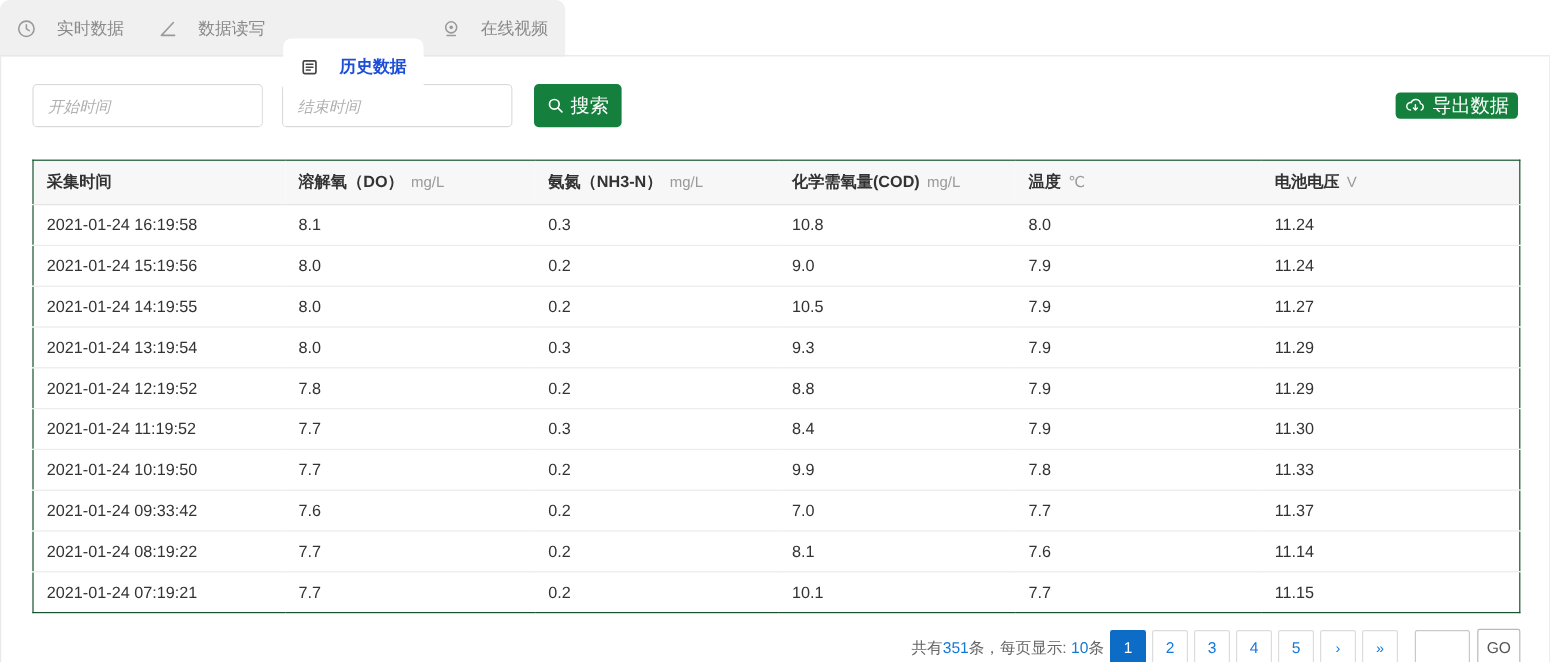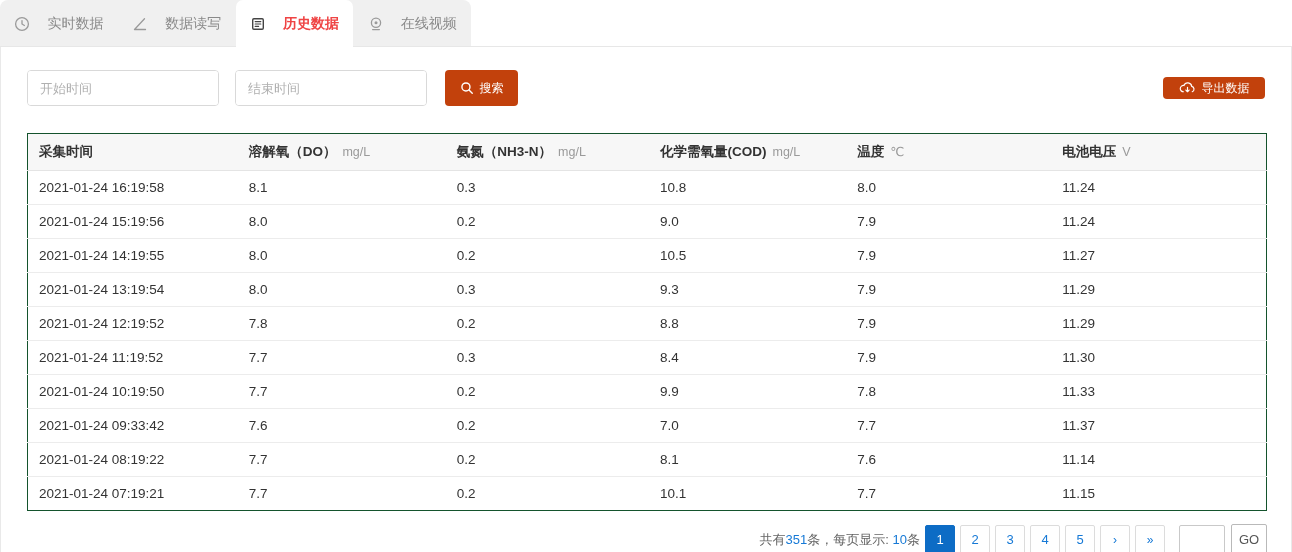--- a/index.html
+++ b/index.html
@@ -8,38 +8,38 @@
 
   
   .tabbar-wrap { position:relative; height:47px; width:1292px; }
   .tabbar-wrap::after { content:""; position:absolute; left:0; right:0; bottom:0;
     height:1px; background:#e7e7e7; }
   .tabbar { position:absolute; left:0; top:0; height:47px; width:471px;
     background:#f0f0f0; border-radius:8px 8px 0 0; display:flex; }
   .tab { width:118px; height:47px; display:flex; align-items:center; justify-content:center;
     gap:17px; font-size:14px; color:#8a8a8a; cursor:pointer; }
   .tab .ticon { width:16px; height:16px; display:inline-flex; color:#9a9a9a; }
-  .tab.active { background:#fff; color:#ef4444; font-weight:bold; z-index:2;
-    height:48px; margin-bottom:-1px; border-radius:7px 7px 0 0; }
+  .tab.active { background:#fff; color:#1d4ed8; font-weight:bold; z-index:2;
+    height:48px; margin-bottom:-1px; border-radius:7px 7px 0 0;margin-top:32px; }
   .tab.active .ticon { color:#444; }
 
   
   .panel { width:1292px; height:505px; border-left:1px solid #e9e9e9;
     border-right:1px solid #e9e9e9; padding:23px 26px 0 26px; background:#fff; }
 
   
   .filter-row { display:flex; align-items:center; }
   .date-group { display:flex; width:192px; height:36px; border:1px solid #d9d9d9;
     border-radius:4px; overflow:hidden; background:#fff; }
   .date-group + .date-group { margin-left:16px; }
   .date-input { flex:1; border:none; outline:none; padding:0 12px; font-size:13px;
-    color:#444; font-family:inherit; }
+    color:#444; font-family:inherit;font-style:italic; }
   .date-input::placeholder { color:#b0b0b0; }
   .btn-primary { display:flex; align-items:center; justify-content:center; gap:6px;
-    background:#c2410c; color:#fff; border:none; border-radius:4px; font-size:12px;
+    background:#15803d; color:#fff; border:none; border-radius:4px; font-size:16px;
     font-family:Liberation Mono, monospace; cursor:pointer; }
   .search-btn { width:73px; height:36px; margin-left:18px; }
   .export-btn { width:102px; height:22px; margin-left:auto; }
 
   
   table.data { width:1240px; margin-top:27px; border:1px solid #14532d;
     border-collapse:collapse; table-layout:fixed; }
   table.data th, table.data td { text-align:left; padding:9px 11px; font-size:13.5px; }
   table.data thead tr { background:#f7f7f7; }
   table.data th { color:#333; font-weight:bold; border-bottom:1px solid #e4e4e4; }

